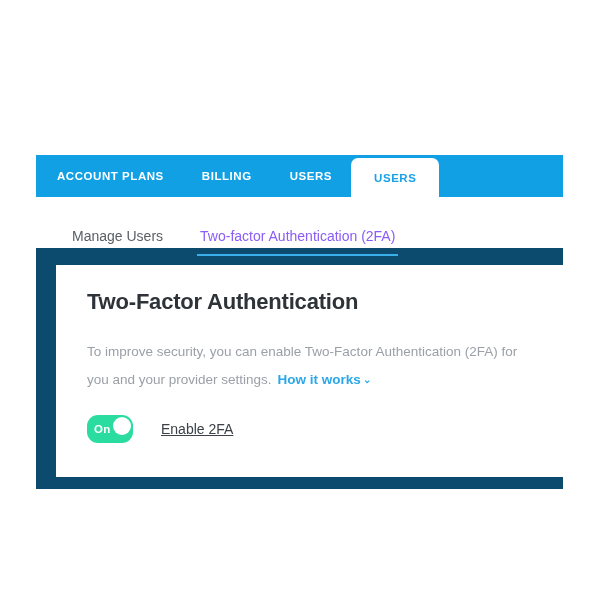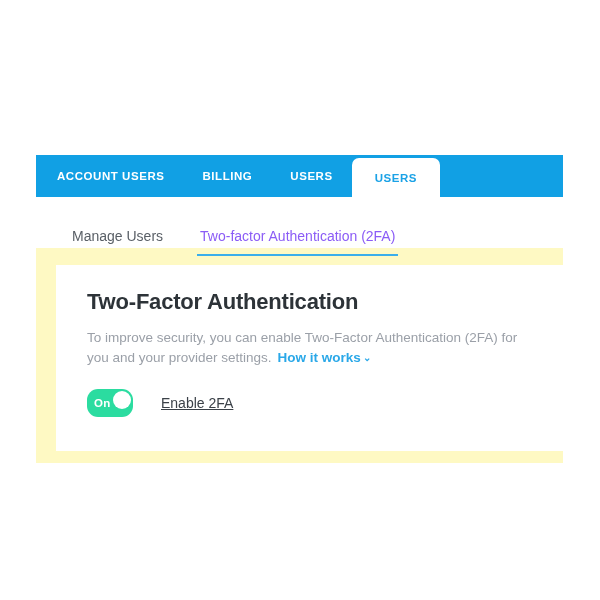--- a/index.html
+++ b/index.html
@@ -85,41 +85,41 @@
     position: absolute;
     left: -3px;
     right: -3px;
     bottom: -10px;
     height: 2px;
     background: #3aaeeb;
   }
 
   
   .panel {
-    background: #fef9c3;
+    background: #0c4a6e;
     padding: 17px 0 12px 20px;
     box-sizing: border-box;
   }
   .card {
     background: #ffffff;
     padding: 24px 30px 34px 31px;
     box-sizing: border-box;
   }
 
   .page-title {
     margin: 0;
     font-size: 22px;
     font-weight: bold;
     color: #2d3338;
     letter-spacing: -0.2px;
   }
   .desc {
-    margin: 13px 0 0 0;
+    margin: 23px 0 0 0;
     font-size: 13.5px;
-    line-height: 20px;
+    line-height: 28px;
     color: #9ba0a8;
     max-width: 470px;
   }
   .how-link {
     color: #2aa8e8;
     font-weight: bold;
     text-decoration: none;
     white-space: nowrap;
     margin-left: 6px;
     cursor: pointer;
@@ -173,21 +173,21 @@
     text-decoration: underline;
   }
 </style>
 </head>
 <body>
 
 <div id="app">
 
   <div class="tabbar">
     <div class="tab">
-      <span>ACCOUNT USERS</span>
+      <span>ACCOUNT PLANS</span>
     </div>
     <div class="tab">
       <span>BILLING</span>
     </div>
     <div class="tab">
       <span>USERS</span>
     </div>
     <div class="tab active">
       <span>USERS</span>
     </div>

